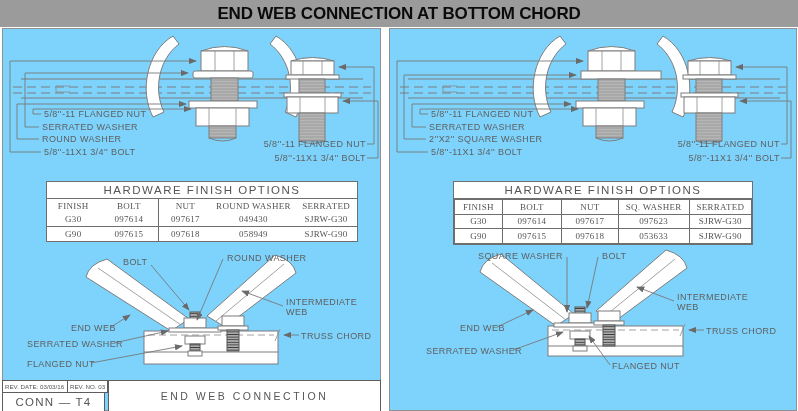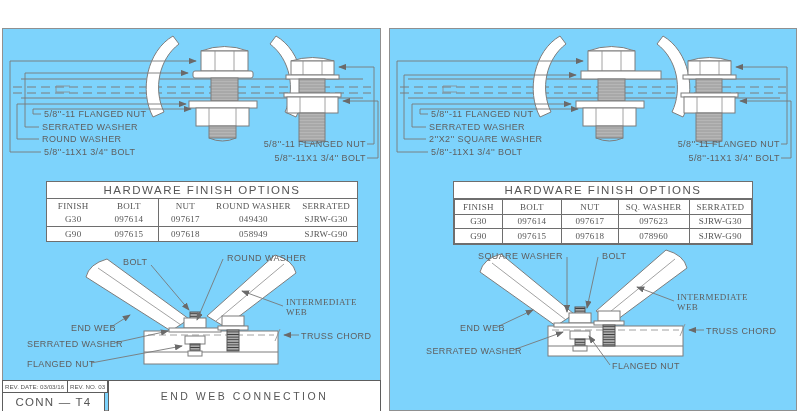--- a/index.html
+++ b/index.html
@@ -13,21 +13,21 @@
   .panel-right{left:389px;width:406px;}
   .draw{position:absolute;left:0;top:0;}
   .ln{fill:none;stroke:#7d7d7d;stroke-width:1;}
   .thin{fill:none;stroke:#8a8a8a;stroke-width:0.8;}
   .wh{fill:#ffffff;stroke:#7d7d7d;stroke-width:1;}
   .dash{stroke-dasharray:9 5;}
   .dash2{stroke-dasharray:7 4;}
   .lead{fill:none;stroke:#787878;stroke-width:0.9;}
   .lbl{position:absolute;white-space:nowrap;font-size:9px;line-height:1.15;
        letter-spacing:0.4px;color:#5f5f5f;}
-  .wrap{white-space:normal;width:80px;font-family:Liberation Serif, serif;}
+  .wrap{white-space:normal;width:80px;}
   .rpair{width:113px;text-align:right;}
   .htable{position:absolute;border:1px solid #6e6e6e;color:#565656;background:#fff;}
   .htable .ttl{height:16px;border-bottom:1px solid #6e6e6e;display:flex;align-items:center;
        justify-content:center;font-size:11.5px;letter-spacing:1.5px;}
   .htable table{border-collapse:collapse;width:100%;table-layout:fixed;}
   .htable td{font-size:9px;text-align:center;padding:0;height:13.5px;letter-spacing:0.3px;font-family:Liberation Serif, serif;}
   .t1 tr td:nth-child(2){border-right:1px solid #6e6e6e;}
   .t1 tr.r1 td{border-bottom:1px solid #6e6e6e;}
   .t2 td{border:1px solid #6e6e6e;}
   .tblock{position:absolute;left:-1px;bottom:-1px;height:31px;font-family:"Liberation Sans",sans-serif;}
@@ -35,20 +35,21 @@
        display:flex;align-items:center;}
   .rev{font-size:6.2px;letter-spacing:0;padding-left:2px;}
   .conn{justify-content:center;font-size:11.5px;letter-spacing:1.2px;}
   .dname{justify-content:center;font-size:10.5px;letter-spacing:2.5px;}
 </style>
 </head>
 <body>
 
 <div class="page">
 
+  <div class="title-bar">END WEB CONNECTION AT BOTTOM CHORD</div>
 
   <div class="panel panel-left">
     <svg class="draw" width="377" height="381" viewBox="0 0 377 381">
       <defs>
         <pattern id="p1t" width="6" height="3" patternUnits="userSpaceOnUse">
           <rect width="6" height="3" fill="#e4e4e4"></rect>
           <path d="M0,0.8 H6 M0,2.2 H6" stroke="#6a6a6a" stroke-width="0.7"></path>
         </pattern>
         <pattern id="p1d" width="6" height="2.6" patternUnits="userSpaceOnUse">
           <rect width="6" height="2.6" fill="#b5b5b5"></rect>
@@ -274,21 +275,21 @@
           <td>G30</td>
           <td>097614</td>
           <td>097617</td>
           <td>097623</td>
           <td>SJRW-G30</td>
         </tr>
         <tr>
           <td>G90</td>
           <td>097615</td>
           <td>097618</td>
-          <td>078960</td>
+          <td>053633</td>
           <td>SJRW-G90</td>
         </tr>
       </tbody>
         </table>
     </div>
 
     <div class="lbl" style="left:88px;top:222px">SQUARE WASHER</div>
     <div class="lbl" style="left:212px;top:222px">BOLT</div>
     <div class="lbl" style="left:70px;top:294px">END WEB</div>
     <div class="lbl wrap" style="left:287px;top:263px">INTERMEDIATE WEB</div>

